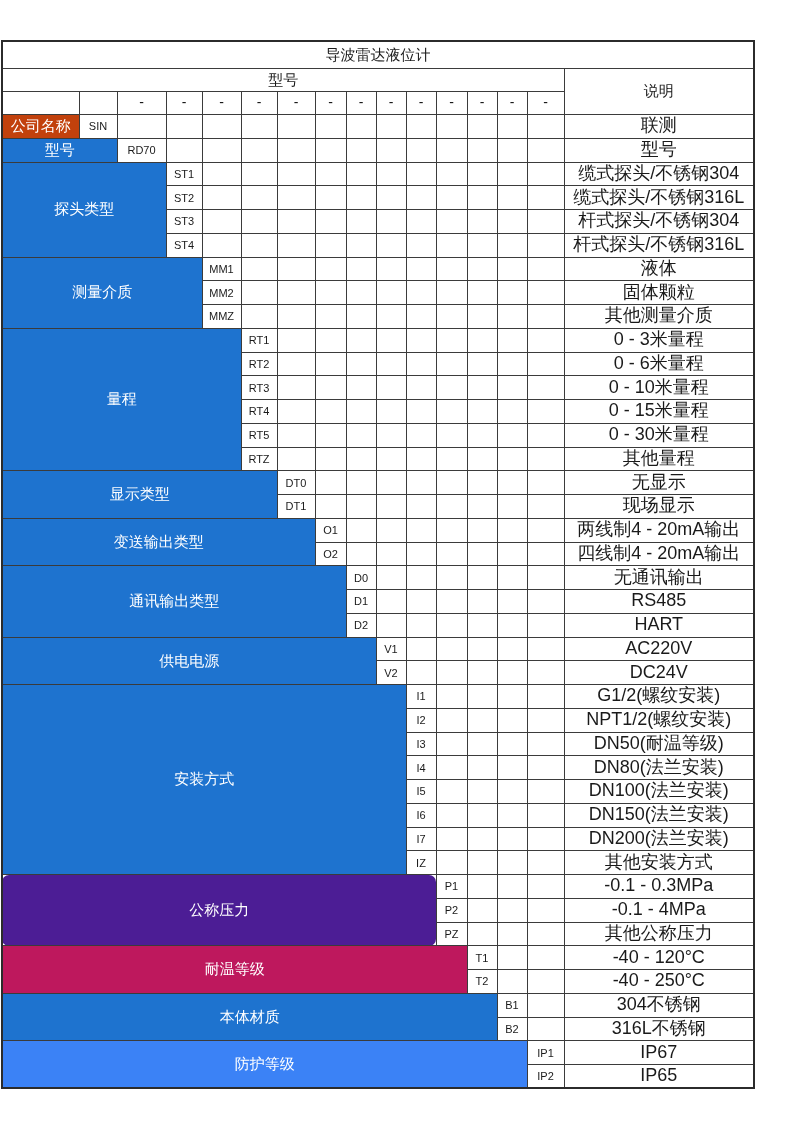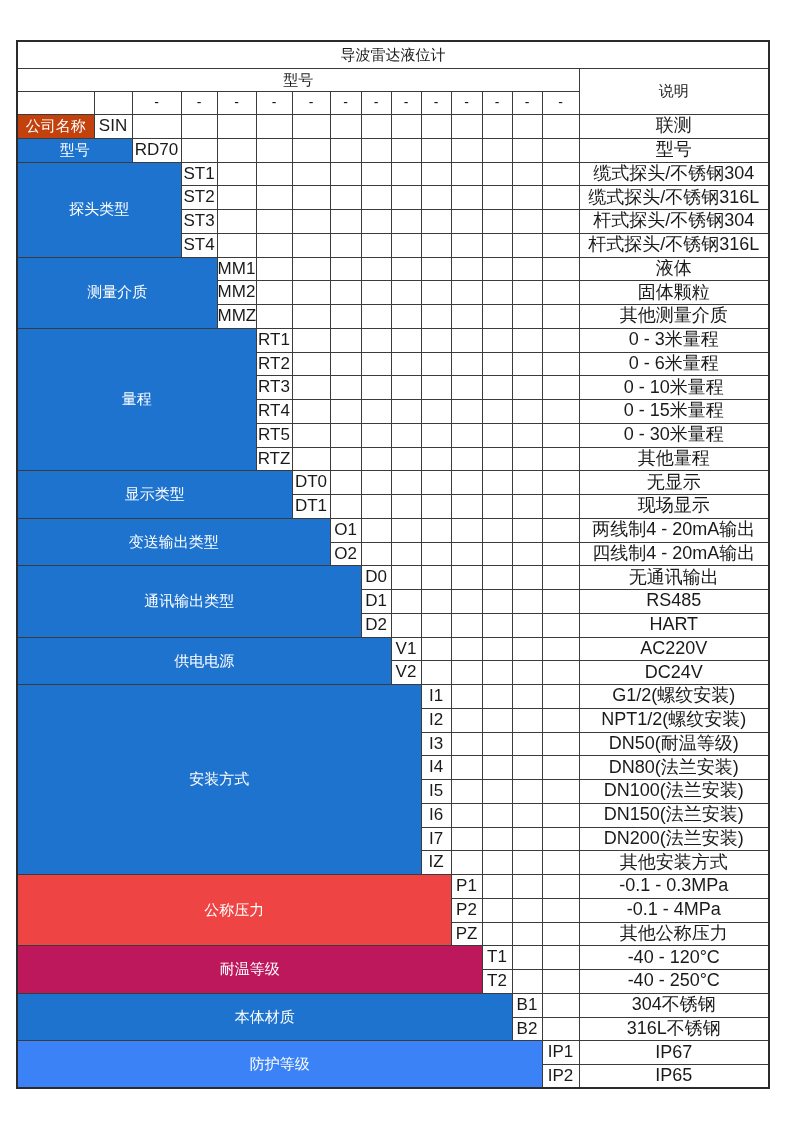--- a/index.html
+++ b/index.html
@@ -6,21 +6,21 @@
   .page {
     position: relative;
     width: 790px;
     height: 1135px;
     background: #ffffff;
     font-family: "Liberation Sans", sans-serif;
     color: #1a1a1a;
   }
   table.spec {
     position: absolute;
-    left: 16px;
+    left: 1px;
     top: 40px;
     width: 752px;
     border-collapse: collapse;
     table-layout: fixed;
     border: 2px solid #2b2b2b;
     font-size: 15px;
   }
   table.spec td {
     border: 1px solid #3b3b3b;
     padding: 0;
@@ -32,21 +32,21 @@
   }
   tr.title-row td { height: 26px; font-weight: 500; }
   tr.model-header-row td { height: 22px; font-weight: 500; }
   tr.dash-row td { height: 22px; font-size: 14px; }
   tr.data-row { height: 23.76px; }
   td.desc-h { font-weight: 500; }
   td.cat {
     color: #ffffff;
     font-weight: 400;
   }
-  td.code { font-size: 17px; }
+  td.code { font-size: 11px; }
   td.desc { font-size: 18px; }
 </style>
 </head>
 <body>
 
 <div class="page">
   <table class="spec">
     <colgroup>
       <col style="width:77px">
         <col style="width:38px">
@@ -465,21 +465,21 @@
         </tr>
         <tr class="data-row">
           <td class="code">IZ</td>
           <td></td>
           <td></td>
           <td></td>
           <td></td>
           <td class="desc">其他安装方式</td>
         </tr>
         <tr class="data-row">
-          <td class="cat" colspan="11" rowspan="3" style="background: #ef4444;">公称压力</td>
+          <td class="cat" colspan="11" rowspan="3" style="background: #4c1d95; border-radius: 7px;">公称压力</td>
           <td class="code">P1</td>
           <td></td>
           <td></td>
           <td></td>
           <td class="desc">-0.1 - 0.3MPa</td>
         </tr>
         <tr class="data-row">
           <td class="code">P2</td>
           <td></td>
           <td></td>

